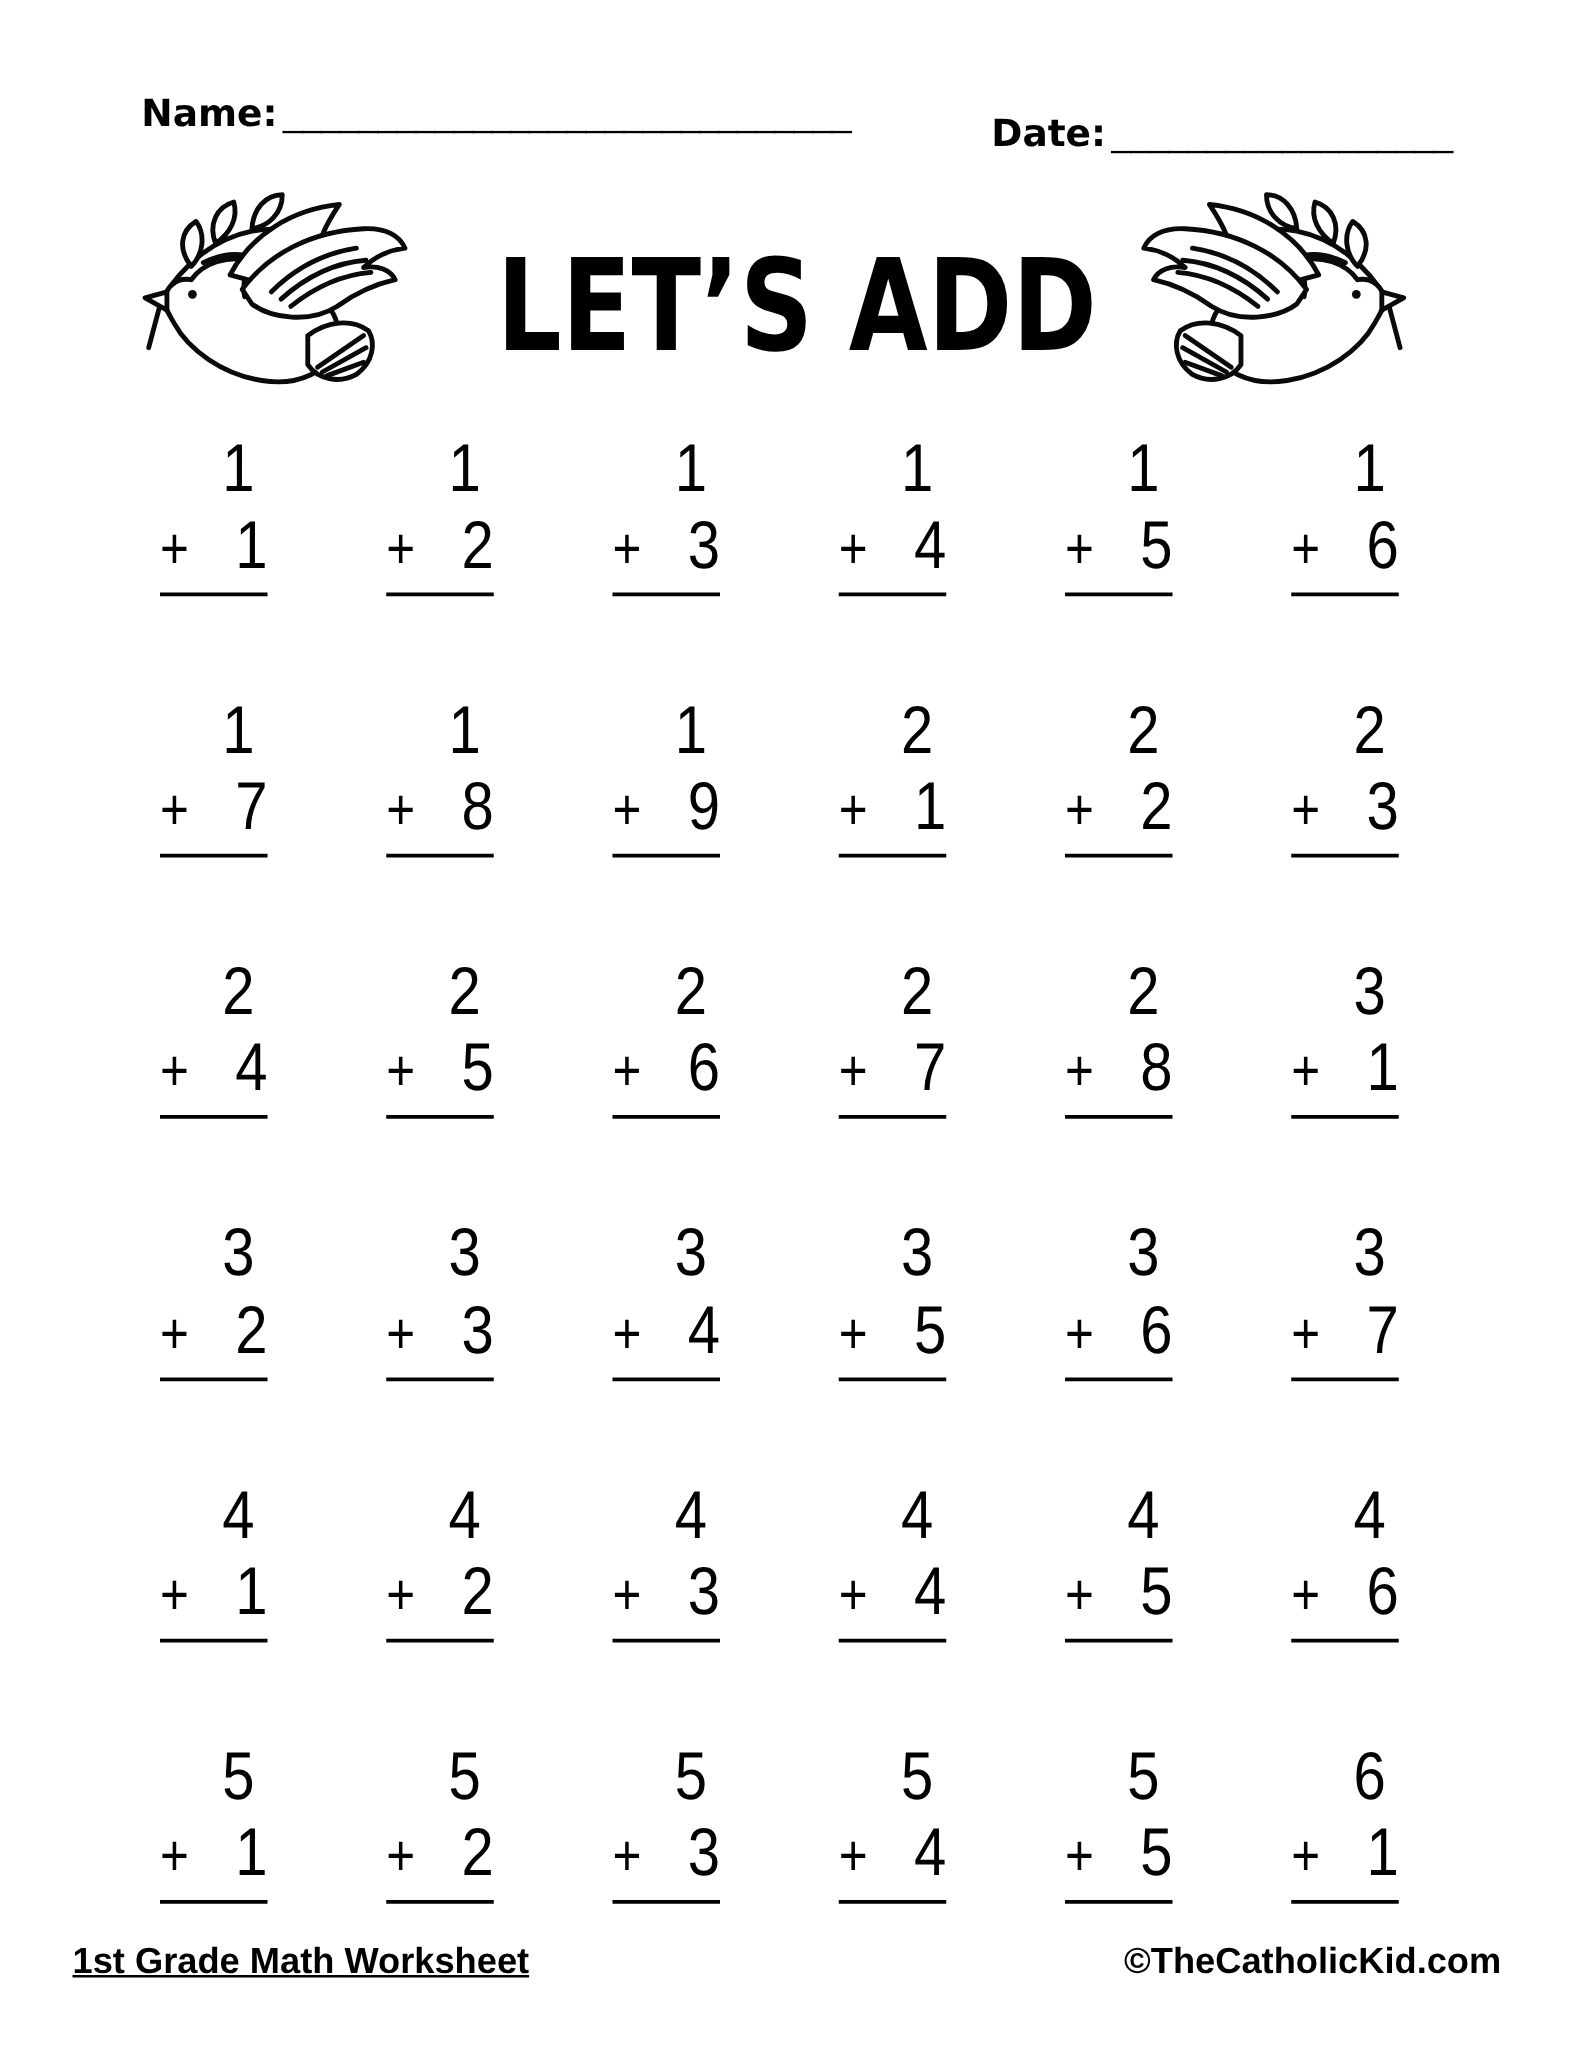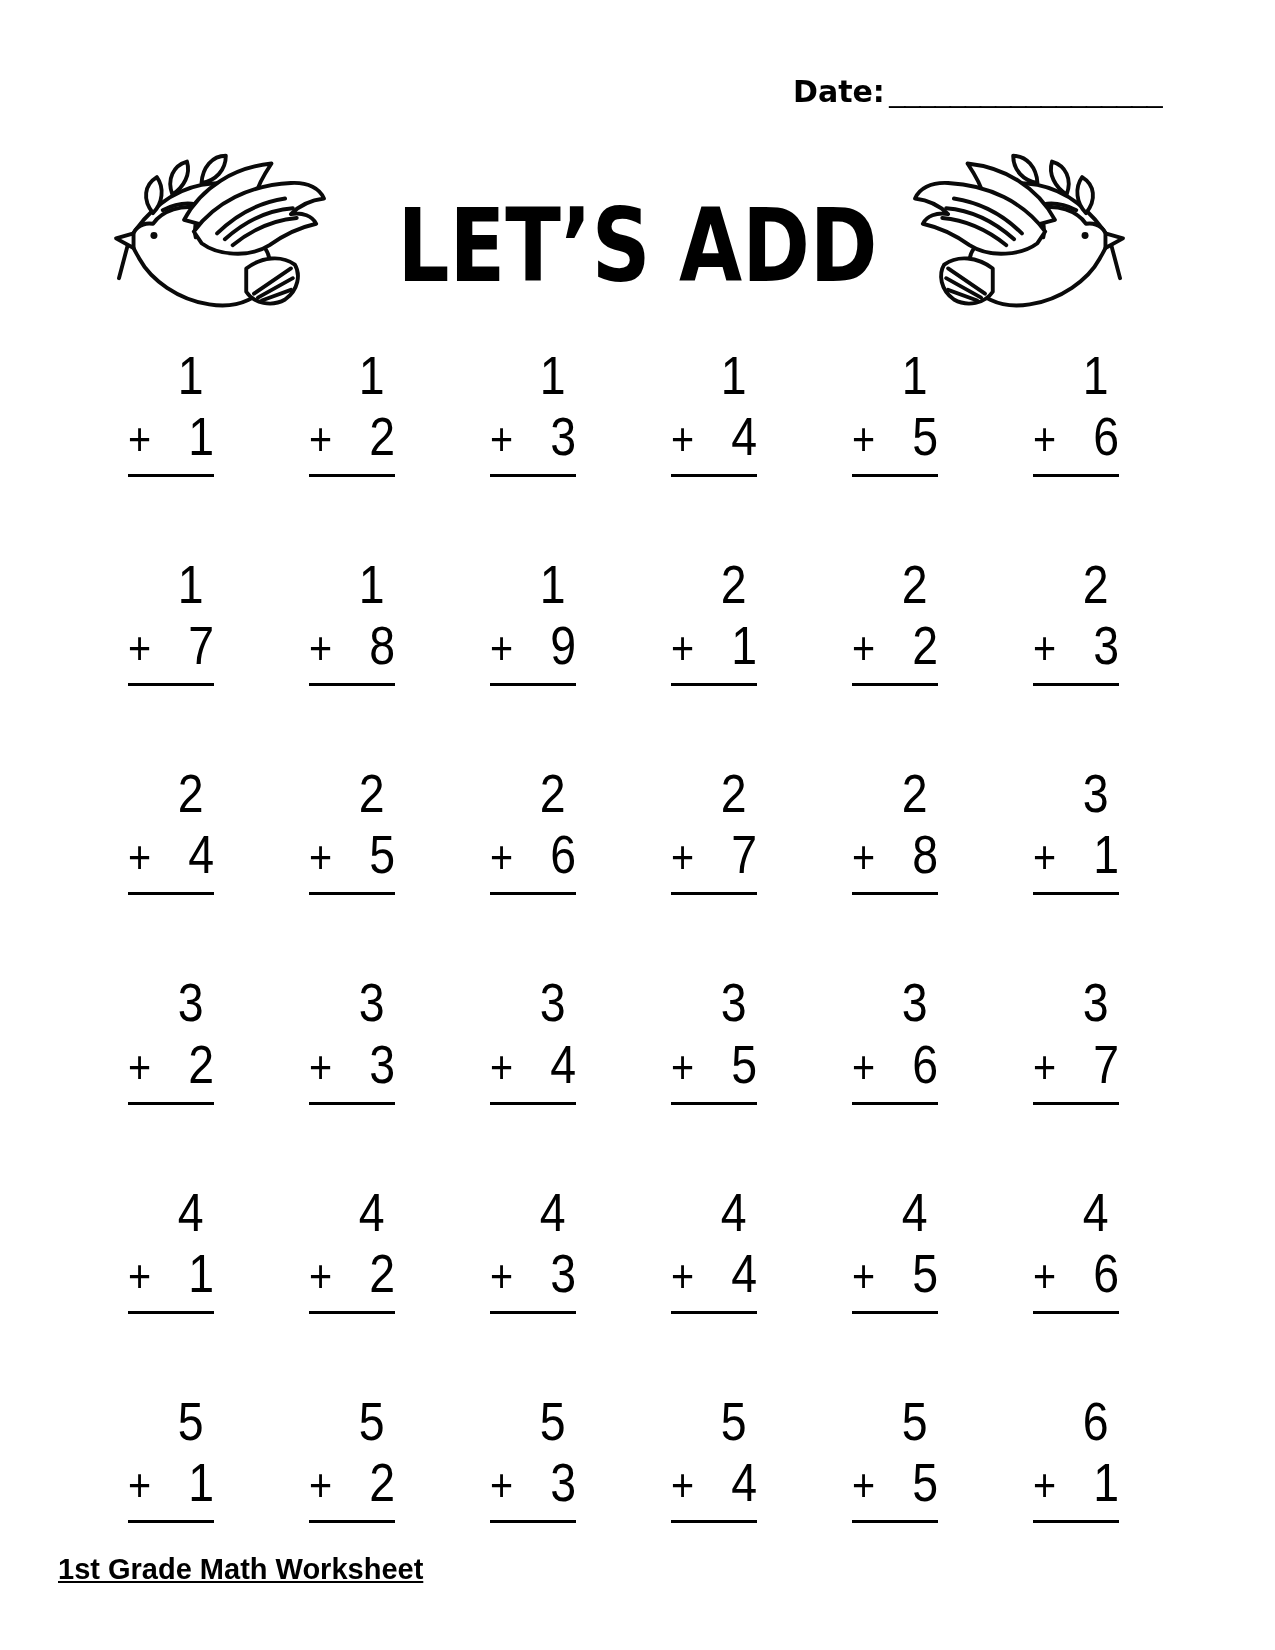--- a/index.html
+++ b/index.html
@@ -5,21 +5,21 @@
   * { margin:0; padding:0; box-sizing:border-box; }
   html,body { width:1275px; height:1650px; background:#fff; overflow:hidden;
               font-family:"Liberation Sans", sans-serif; color:#000; }
   .page { position:relative; width:1275px; height:1650px; background:#fff; }
 
   
   .field { position:absolute; top:74px; white-space:nowrap; }
   .field .label { font-weight:700; font-size:30px; letter-spacing:0px; font-family:"DejaVu Sans",sans-serif; }
   .field .line  { font-weight:400; font-size:29px; letter-spacing:-1px; }
   .name-field { left:113px; }
-  .date-field { left:793px; }
+  .date-field { left:793px;margin-top:16px; }
 
   
   .title { position:absolute; top:186px; left:0; width:100%; text-align:center;
            font-family:"DejaVu Sans", sans-serif; font-weight:900; font-size:102px;
            letter-spacing:0px; transform:scaleX(0.80); }
 
   
   .dove { position:absolute; top:148px; width:228px; height:170px; }
   .dove-left  { left:106px; }
   .dove-right { left:905px; transform:scaleX(-1); }
@@ -40,20 +40,24 @@
 
   
   .footer-left  { position:absolute; left:58px;  top:1553px; font-size:29px; font-weight:700;text-decoration:underline; }
   .footer-right { position:absolute; right:74px; top:1553px; font-size:29px; font-weight:700; }
 </style>
 </head>
 <body>
 
 <div class="page">
 
+  <div class="field name-field">
+    <span class="label">Name:</span>
+    <span class="line">______________________________</span>
+  </div>
 
   <div class="field date-field">
     <span class="label">Date:</span>
     <span class="line">__________________</span>
   </div>
 
   <div class="dove dove-left">
     <svg viewBox="0 0 230 175" aria-hidden="true">
       <g fill="none" stroke="#0a0a0a" stroke-width="4" stroke-linecap="round" stroke-linejoin="round">
         <path d="M20,100 L11,134"></path>
@@ -465,14 +469,15 @@
     <div class="bottom">
       <span class="plus">+</span>
       <span class="addend">1</span>
     </div>
     <div class="rule"></div>
     <div class="answer-blank"></div>
   </div>
 </div>
 
   <div class="footer-left">1st Grade Math Worksheet</div>
+  <div class="footer-right">©TheCatholicKid.com</div>
 
 </div>
 
 </body></html>

